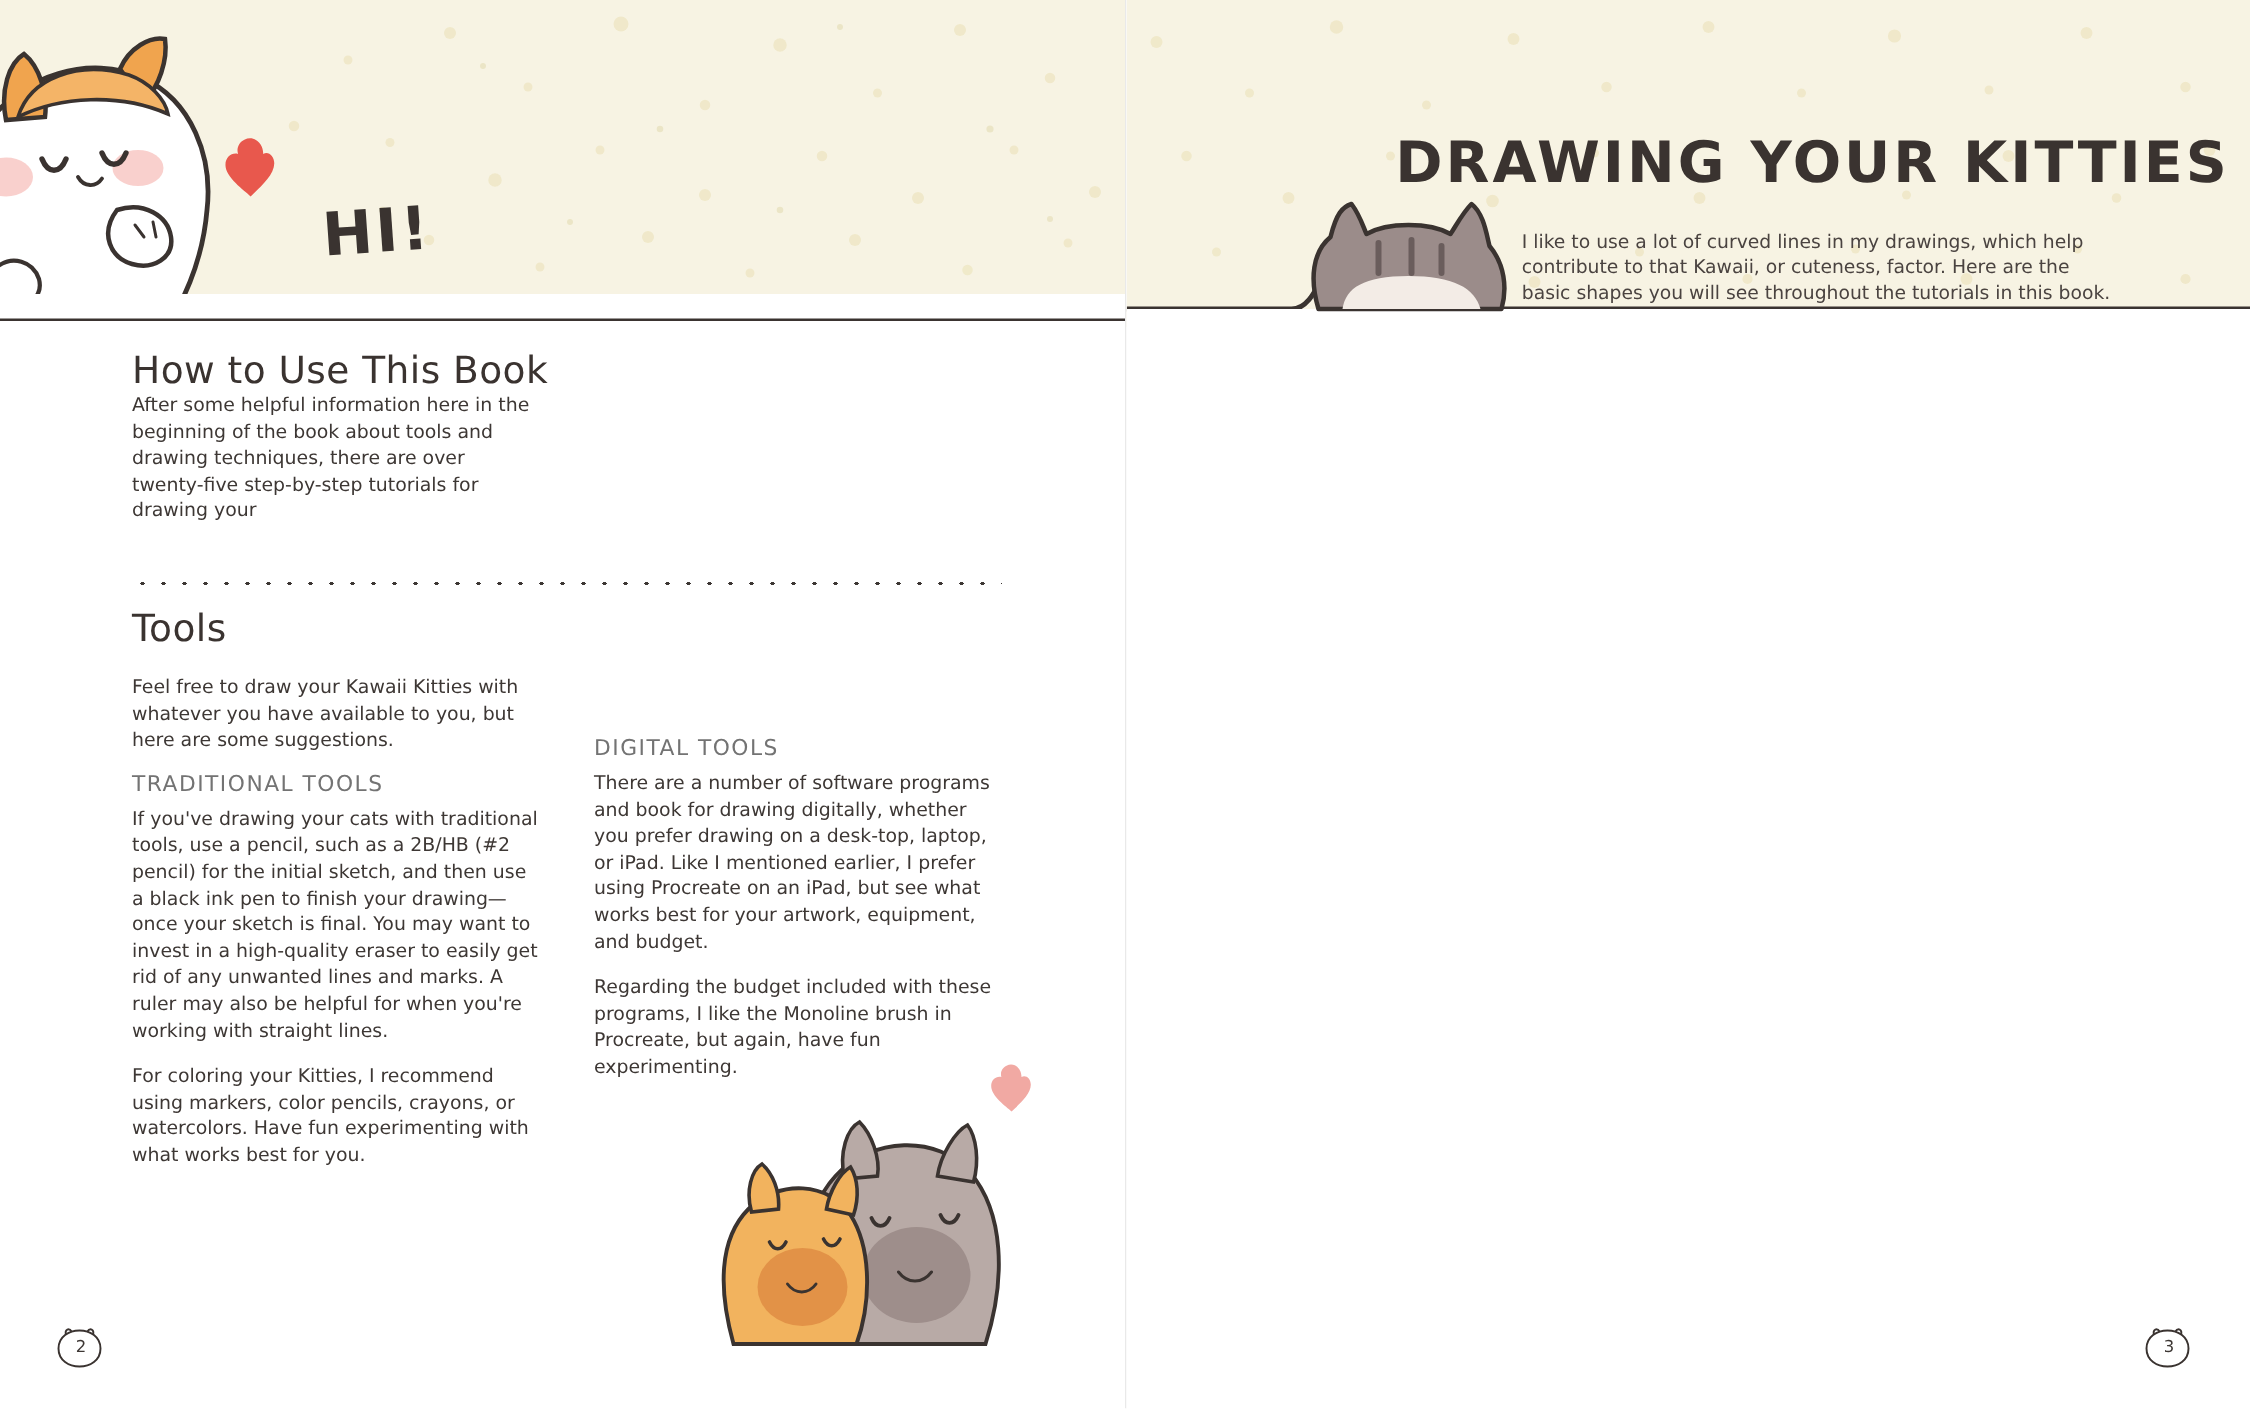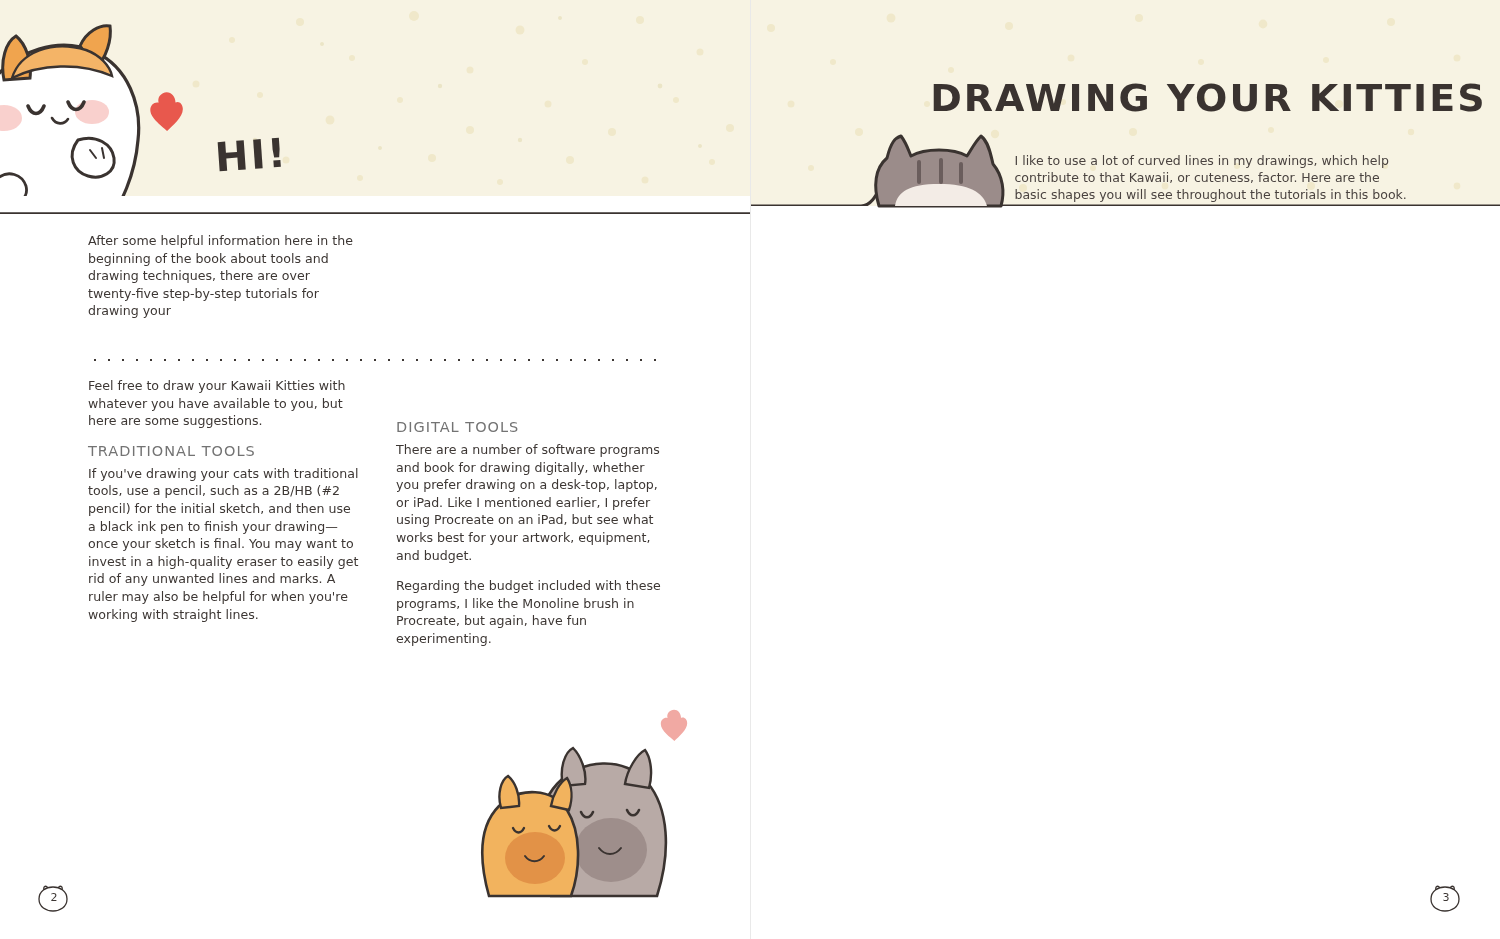--- a/index.html
+++ b/index.html
@@ -28,21 +28,21 @@
   
   .hi-text{
     position:absolute;left:215px;top:132px;
     font-family:"DejaVu Sans", sans-serif;
     font-weight:bold;font-size:40px;letter-spacing:2px;color:#3a3330;
     transform:rotate(-4deg);
   }
 
   
   .book-title{
-    position:absolute;left:176px;top:76px;width:560px;
+    position:absolute;left:176px;top:86px;width:560px;
     text-align:right;
     font-family:"DejaVu Sans", sans-serif;
     font-weight:bold;font-size:38px;letter-spacing:2px;color:#3a3330;
   }
   .intro-para{
     position:absolute;left:264px;top:152px;width:396px;
     font-size:12.5px;line-height:17px;color:#4a4340;
   }
 
   
@@ -151,34 +151,37 @@
       <div class="banner-bottom-left"></div>
       <svg width="750" height="40" viewBox="0 0 750 40" style="position:absolute;left:0;top:184px;">
         <path d="M0 30 L750 30" stroke="#3a3330" stroke-width="3.4" fill="none"></path>
         <path d="M0 30 L750 30 L750 40 L0 40 Z" fill="#ffffff"></path>
       </svg>
 
       <div class="hi-text">HI!</div>
     </div>
 
     <div class="left-body">
+      <div class="h1">How to Use This Book</div>
       <div class="row2" style="margin-top:0;">
         <div class="col">
           <p>After some helpful information here in the beginning of the book about tools and drawing techniques, there are over twenty-five step-by-step tutorials for drawing your</p>
         </div>
       </div>
 
       <div class="dotline"></div>
 
+      <div class="h1">Tools</div>
 
       <div class="row2" style="margin-top:16px;justify-content:center;">
         <div class="col">
           <p>Feel free to draw your Kawaii Kitties with whatever you have available to you, but here are some suggestions.</p>
           <div class="h2" style="margin:0 0 6px 0;">TRADITIONAL TOOLS</div>
           <p>If you've drawing your cats with traditional tools, use a pencil, such as a 2B/HB (#2 pencil) for the initial sketch, and then use a black ink pen to finish your drawing—once your sketch is final. You may want to invest in a high-quality eraser to easily get rid of any unwanted lines and marks. A ruler may also be helpful for when you're working with straight lines.</p>
+          <p>For coloring your Kitties, I recommend using markers, color pencils, crayons, or watercolors. Have fun experimenting with what works best for you.</p>
         </div>
         <div class="col">
           <div class="h2" style="margin:42px 0 6px 0;">DIGITAL TOOLS</div>
           <p>There are a number of software programs and book for drawing digitally, whether you prefer drawing on a desk-top, laptop, or iPad. Like I mentioned earlier, I prefer using Procreate on an iPad, but see what works best for your artwork, equipment, and budget.</p>
           <p>Regarding the budget included with these programs, I like the Monoline brush in Procreate, but again, have fun experimenting.</p>
         </div>
       </div>
     </div>
 
     <svg width="260" height="200" viewBox="0 0 260 200" style="position:absolute;left:465px;top:700px;">

